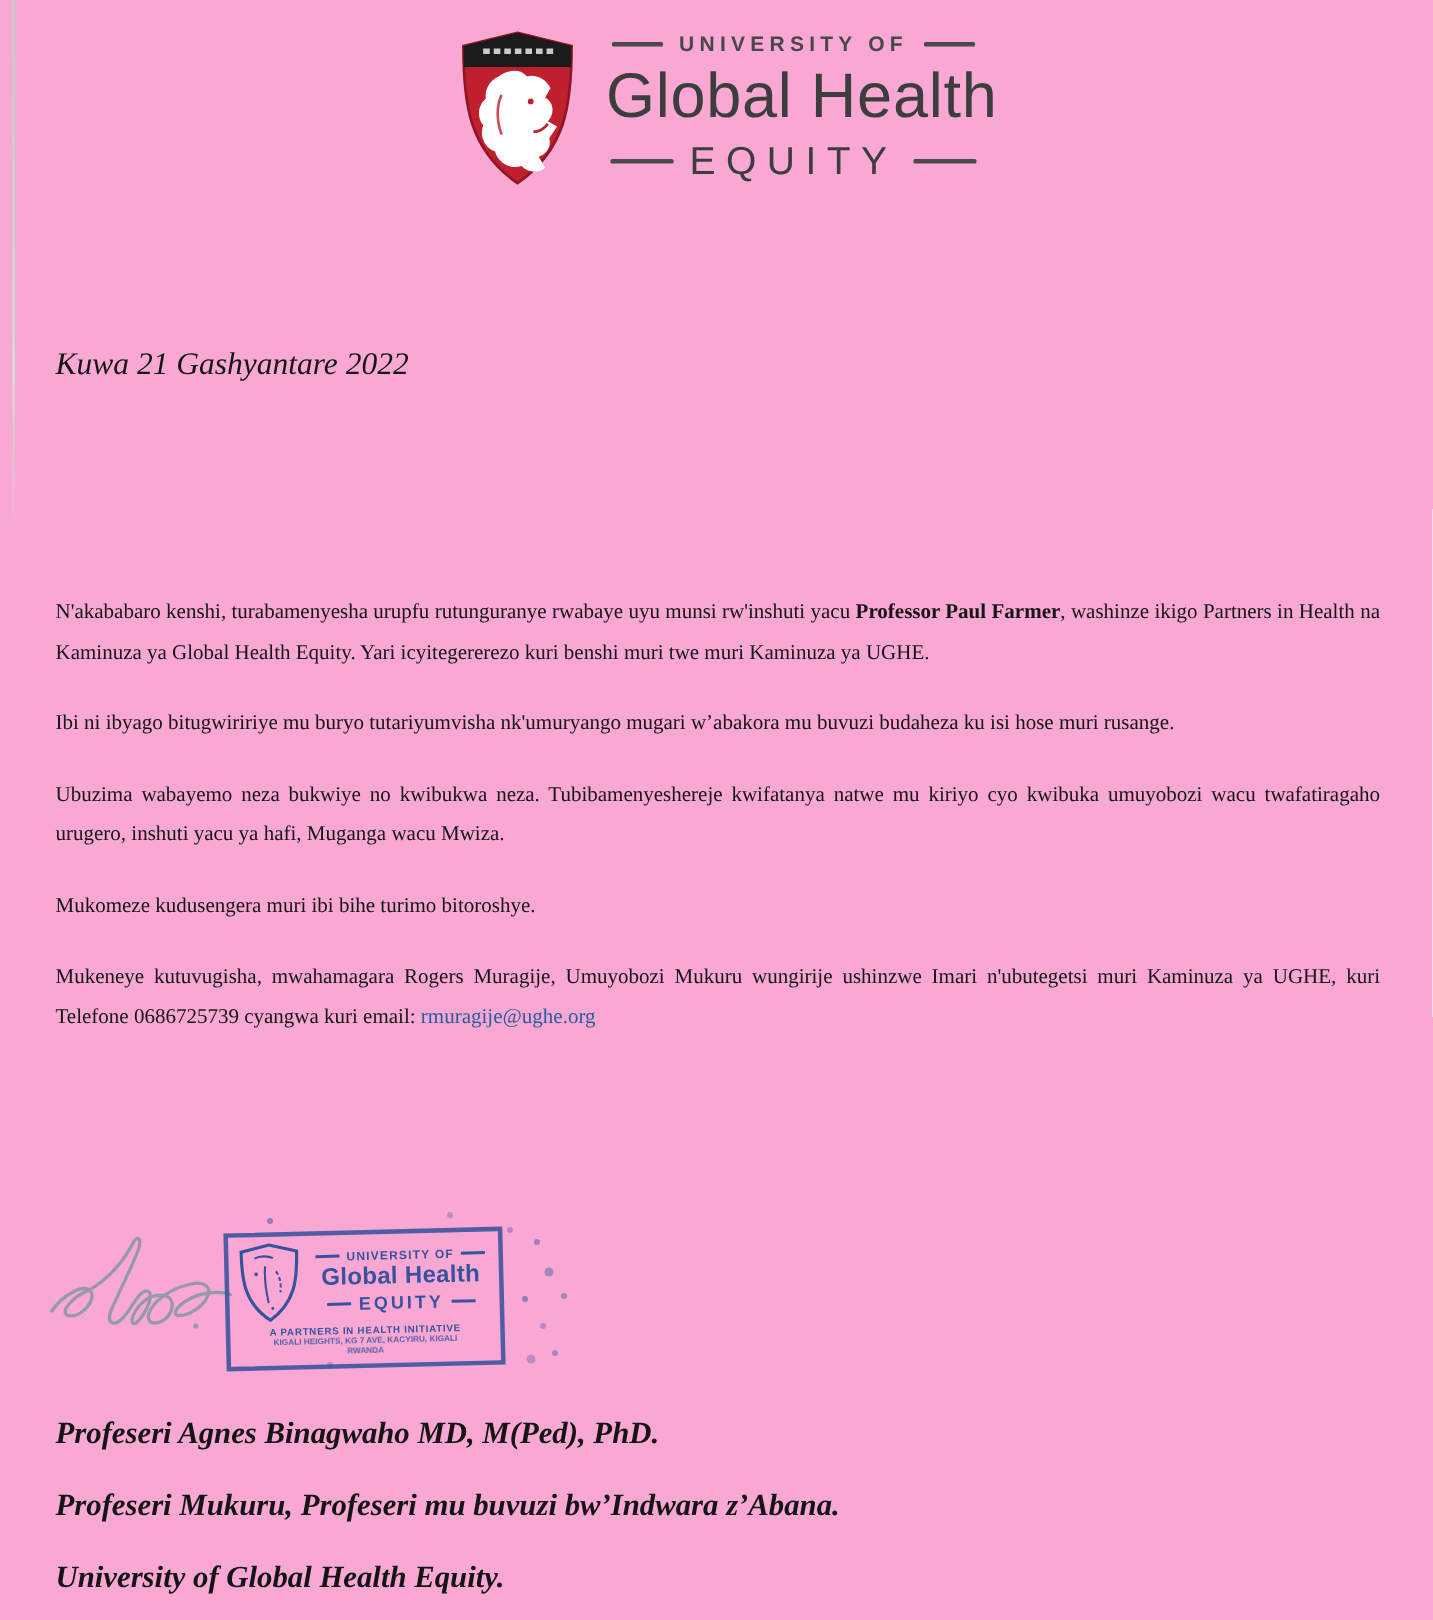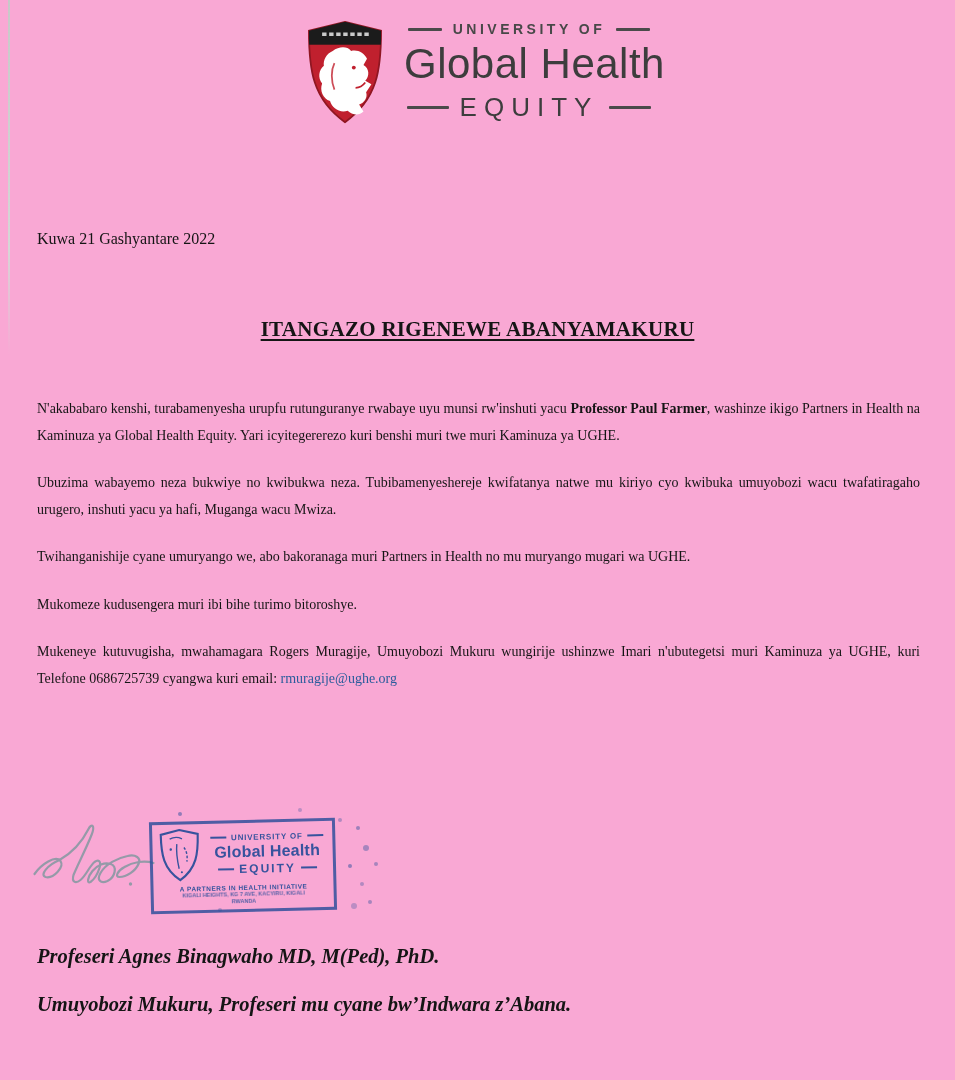--- a/index.html
+++ b/index.html
@@ -29,21 +29,21 @@
   }
   .wm-row{display:flex;align-items:center;justify-content:center;gap:11px;}
   .wm-rule{height:3px;background:#4a4a4a;border-radius:1px;}
   .wm-rule.top{width:34px;}
   .wm-rule.eq{width:42px;}
   .wm-top{font-size:14px;font-weight:700;letter-spacing:3.5px;color:#484848;white-space:nowrap;}
   .wm-name{font-size:42px;font-weight:400;letter-spacing:0.5px;color:#3d3d3d;margin:3px 0 4px;white-space:nowrap;}
   .wm-equity{font-size:26px;font-weight:500;letter-spacing:7px;color:#3d3d3d;white-space:nowrap;}
 
   
-  .date{position:absolute;top:230px;left:37px;font-size:16px;}
+  .date{position:absolute;top:230px;left:37px;font-size:21px;font-style:italic;}
   .title{
     position:absolute;top:317px;left:0;right:0;text-align:center;
     font-size:21px;font-weight:700;letter-spacing:0.3px;
   }
   .title span{text-decoration:underline;text-underline-offset:3px;text-decoration-thickness:2px;}
   .content{
     position:absolute;top:396px;left:37px;width:883px;
     font-size:14px;line-height:26.5px;text-align:justify;
   }
   .content p{margin:0 0 21px 0;}
@@ -130,28 +130,25 @@
       <div class="wm-row">
         <div class="wm-rule eq"></div>
         <div class="wm-equity">EQUITY</div>
         <div class="wm-rule eq"></div>
       </div>
     </div>
   </div>
 
   <div class="date">Kuwa 21 Gashyantare 2022</div>
 
-  <div class="title">
-    <span>ITANGAZO RIGENEWE ABANYAMAKURU</span>
-  </div>
 
   <div class="content">
     <p><span>N'akababaro kenshi, turabamenyesha urupfu rutunguranye rwabaye uyu munsi rw'inshuti yacu </span><b>Professor Paul Farmer</b><span>, washinze ikigo Partners in Health na Kaminuza ya Global Health Equity. Yari icyitegererezo kuri benshi muri twe muri Kaminuza ya UGHE.</span></p>
+    <p>Ibi ni ibyago bitugwiririye mu buryo tutariyumvisha nk'umuryango mugari w’abakora mu buvuzi budaheza ku isi hose muri rusange.</p>
     <p>Ubuzima wabayemo neza bukwiye no kwibukwa neza. Tubibamenyeshereje kwifatanya natwe mu kiriyo cyo kwibuka umuyobozi wacu twafatiragaho urugero, inshuti yacu ya hafi, Muganga wacu Mwiza.</p>
-    <p>Twihanganishije cyane umuryango we, abo bakoranaga muri Partners in Health no mu muryango mugari wa UGHE.</p>
     <p>Mukomeze kudusengera muri ibi bihe turimo bitoroshye.</p>
     <p><span>Mukeneye kutuvugisha, mwahamagara Rogers Muragije, Umuyobozi Mukuru wungirije ushinzwe Imari n'ubutegetsi muri Kaminuza ya UGHE, kuri Telefone 0686725739 cyangwa kuri email: </span><a class="email-link">rmuragije@ughe.org</a></p>
   </div>
 
   <div class="sig-block">
     <svg class="signature" viewBox="0 0 135 80">
       <path fill="none" stroke="#959aa8" stroke-width="2.2" stroke-linecap="round" d="M5 52
            C12 42 26 33 31 39
            C35 45 24 57 16 55
            C10 53 18 43 30 38
@@ -201,16 +198,17 @@
         </div>
       </div>
       <div class="stamp-tagline">A PARTNERS IN HEALTH INITIATIVE</div>
       <div class="stamp-address">KIGALI HEIGHTS, KG 7 AVE, KACYIRU, KIGALI</div>
       <div class="stamp-address">RWANDA</div>
     </div>
   </div>
 
   <div class="signoff">
     <p>Profeseri Agnes Binagwaho MD, M(Ped), PhD.</p>
-    <p>Umuyobozi Mukuru, Profeseri mu cyane bw’Indwara z’Abana.</p>
+    <p>Profeseri Mukuru, Profeseri mu buvuzi bw’Indwara z’Abana.</p>
+    <p>University of Global Health Equity.</p>
   </div>
 
 </div>
 
 </body></html>

